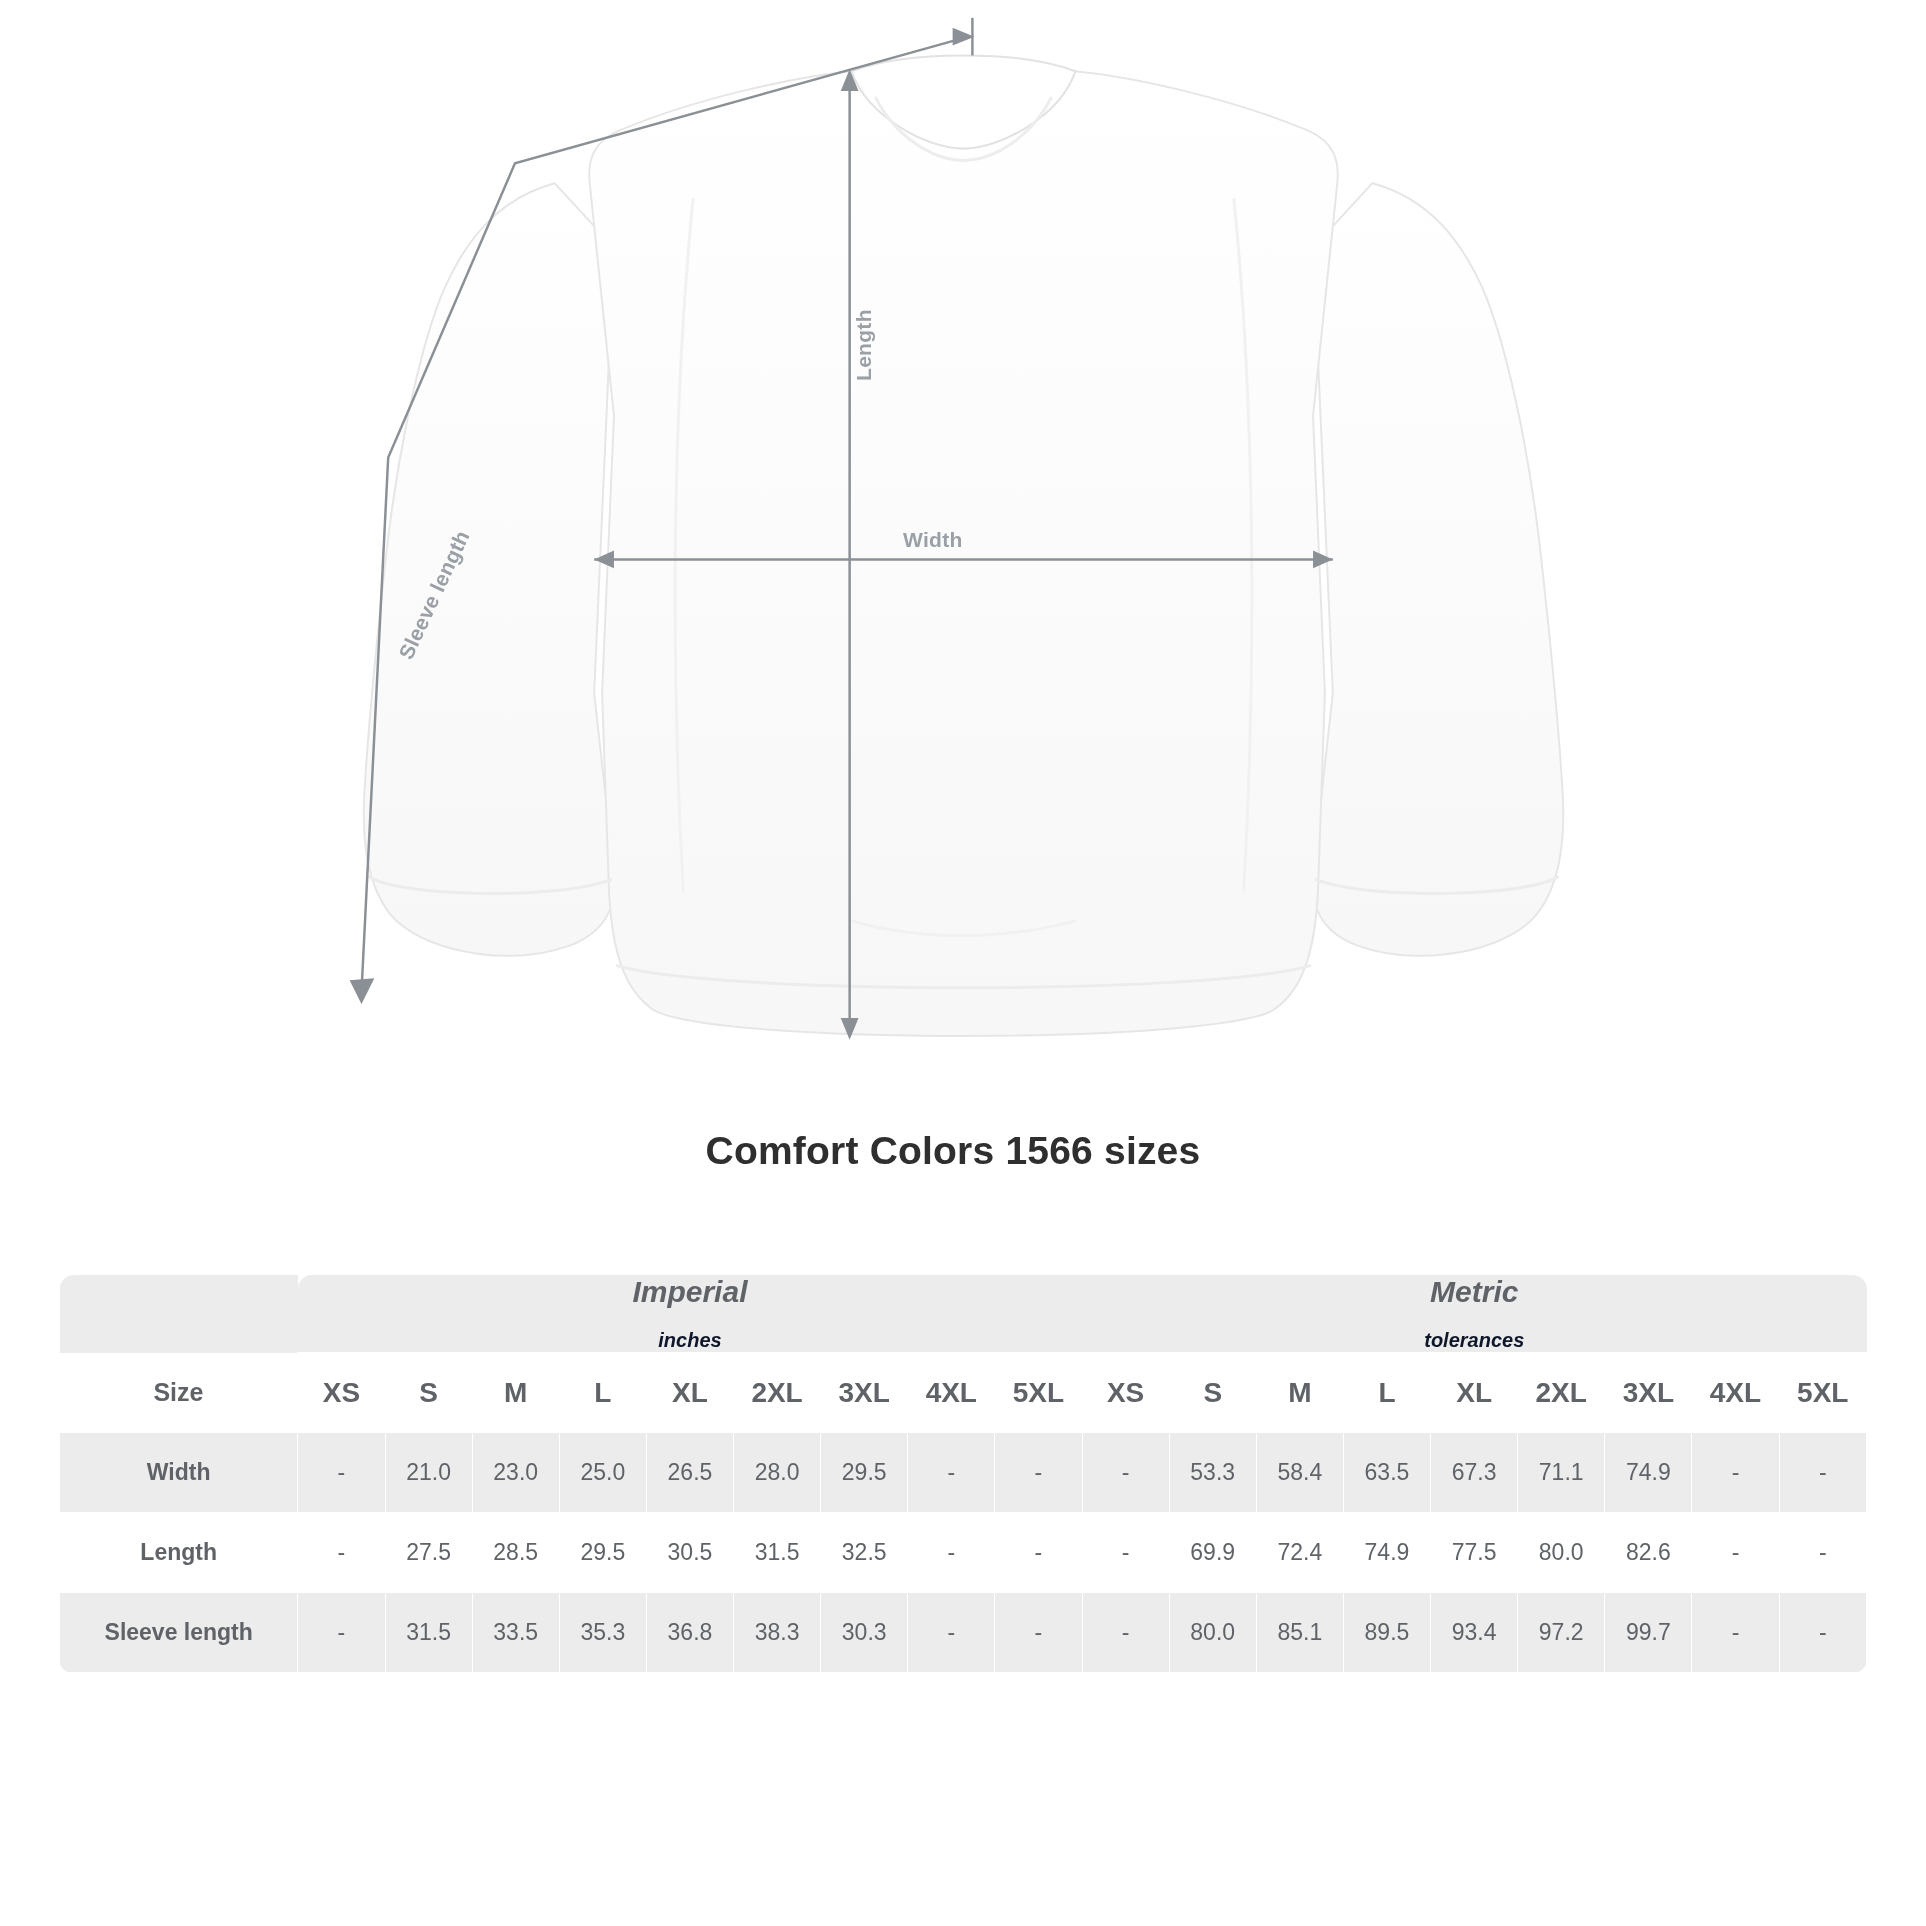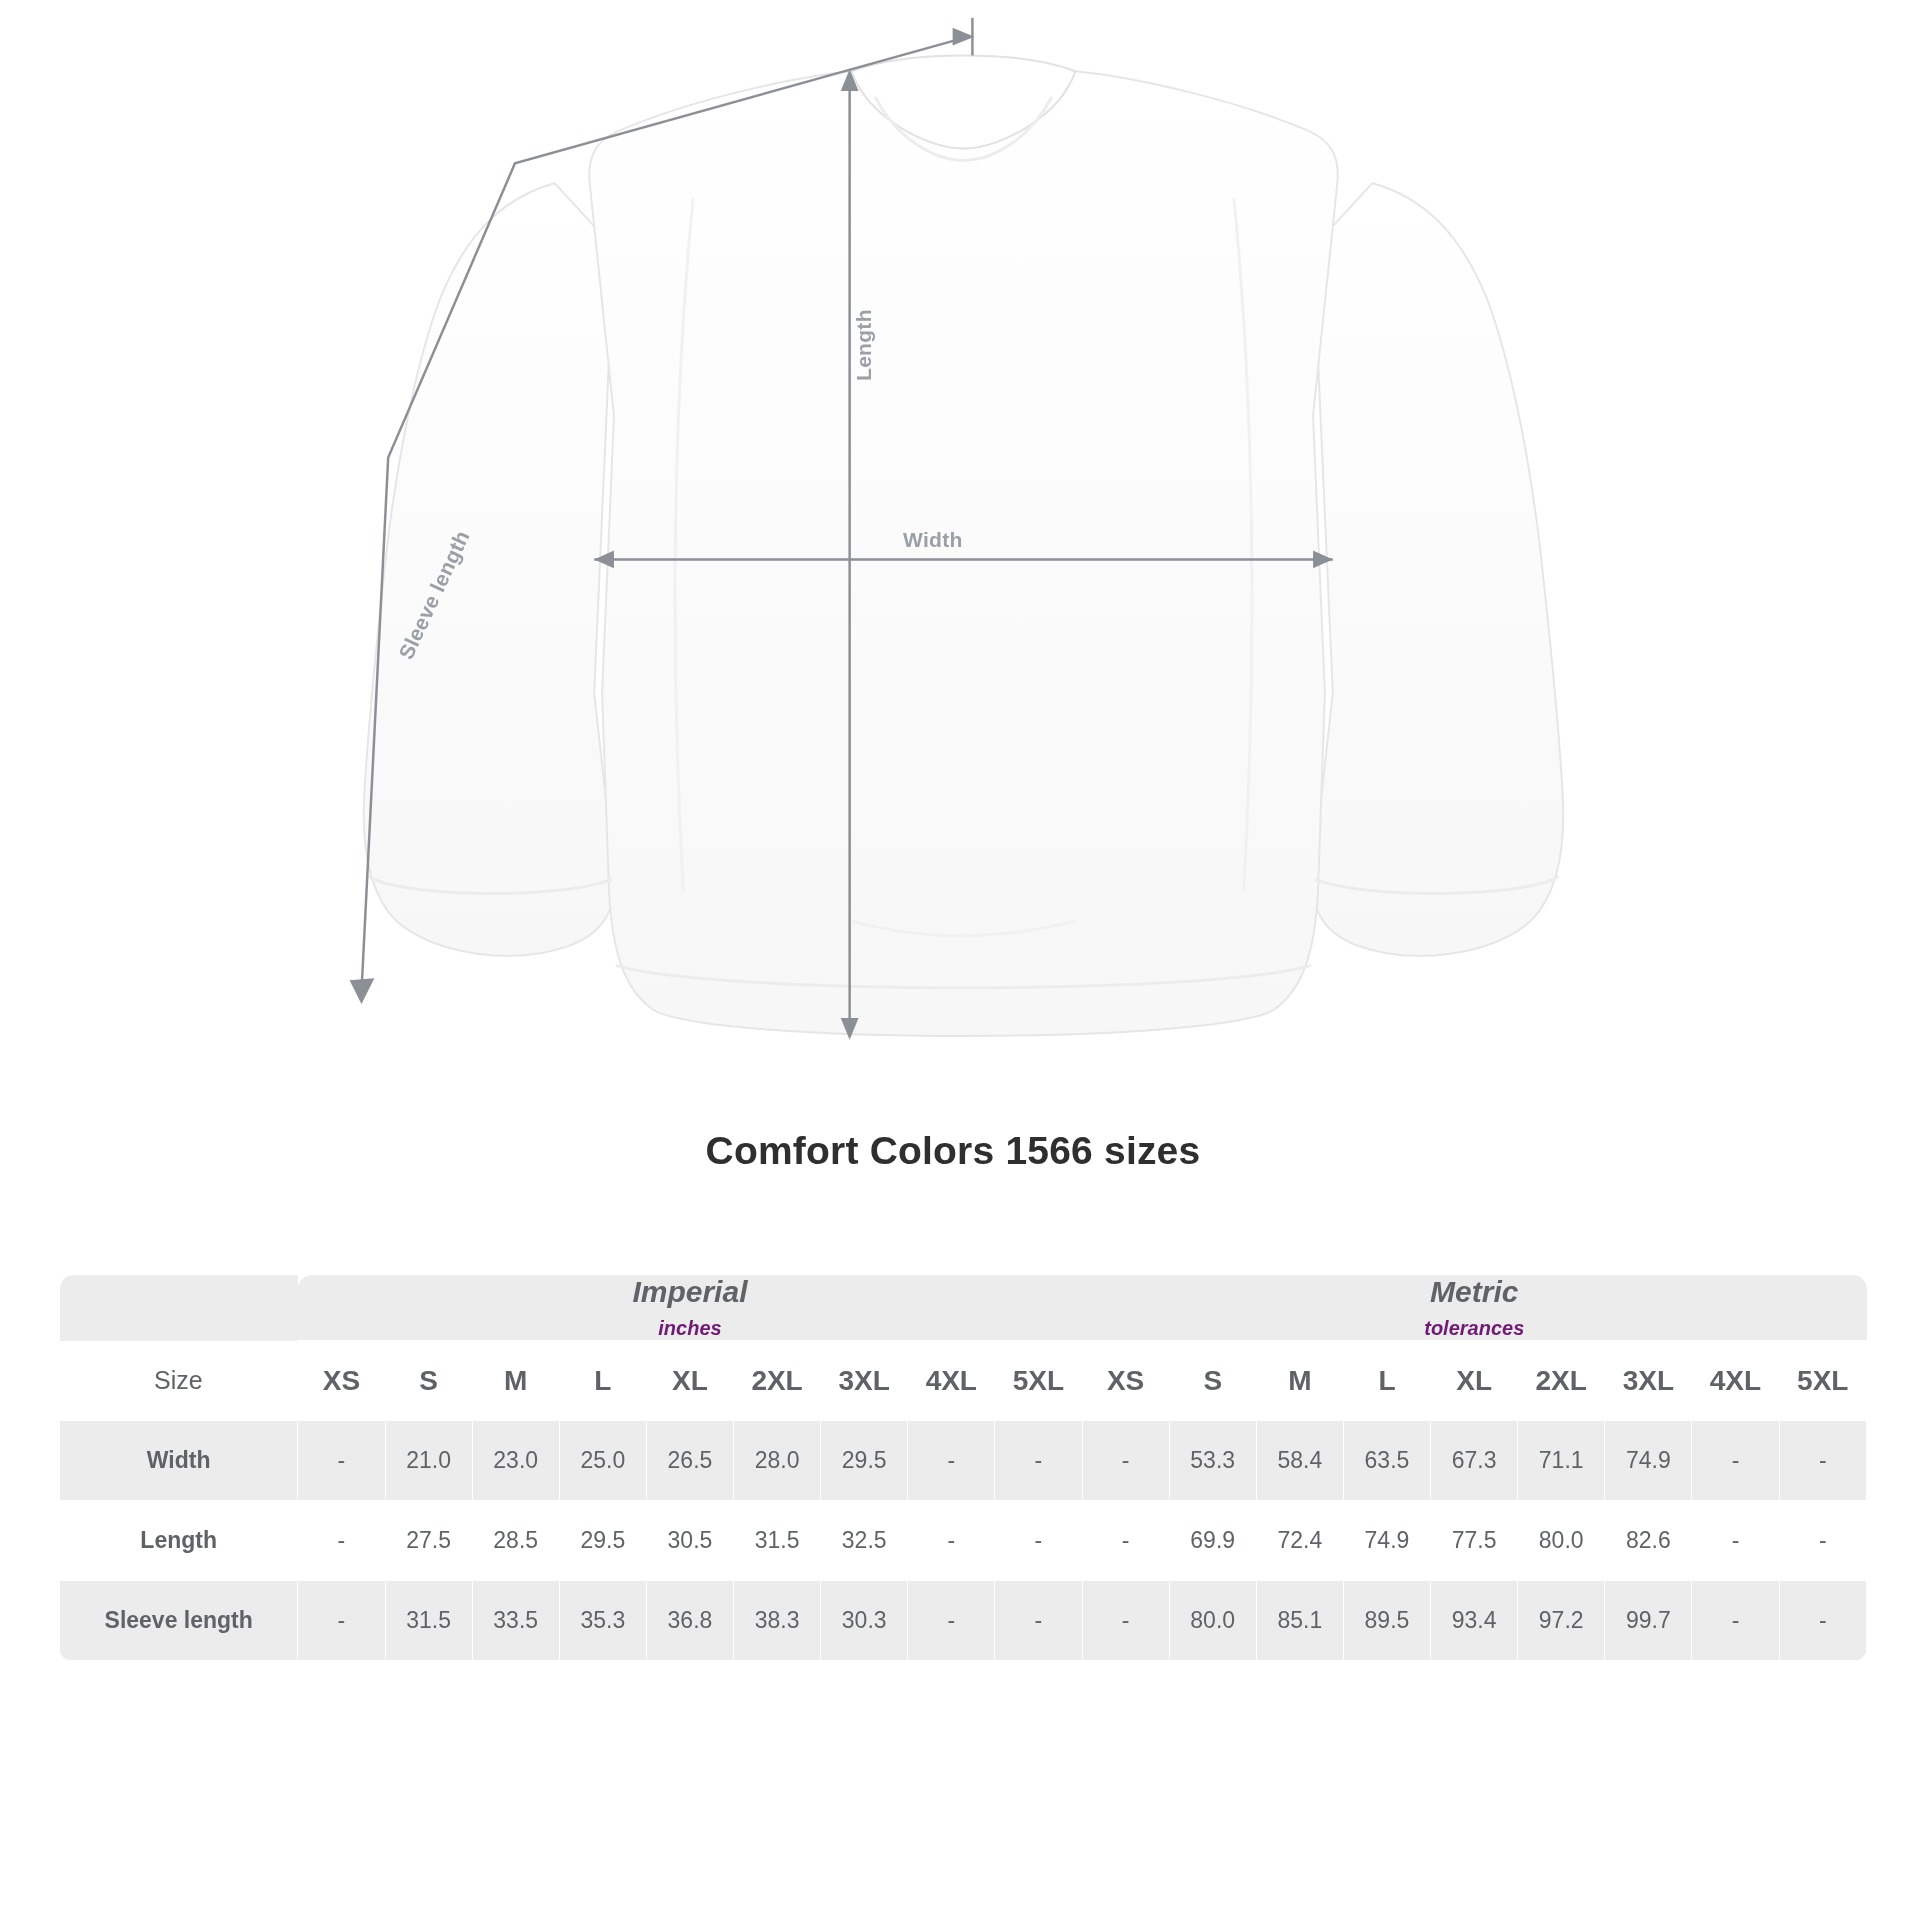--- a/index.html
+++ b/index.html
@@ -106,24 +106,24 @@
     padding: 28px 0 26px 0;
     text-align: center;
   }
   .unit-cell .u-name {
     font-size: 30px;
     font-style: italic;
     font-weight: bold;
     color: #5f6368;
   }
   .unit-cell .u-sub {
-    margin-top: 8px;
+    margin-top: 20px;
     font-size: 20px;
     font-style: italic;
-    color: #701a75;
+    color: #0f172a;
   }
   .unit-cell.first { border-top-left-radius: 14px; }
   .unit-cell.last  { border-top-right-radius: 14px; }
 
   table.size-table td,
   table.size-table th.hdr {
     border: 1px solid #ffffff;
     text-align: center;
     font-size: 23px;
     color: #5f6368;
@@ -131,21 +131,21 @@
     vertical-align: middle;
   }
   tr.head-row th.hdr {
     background: #ffffff;
     font-weight: bold;
     color: #5f6368;
     font-size: 28px;
   }
   tr.head-row th.rowlabel {
     background: #ffffff;
-    font-weight: normal;
+    font-weight: bold;
     font-size: 25px;
     color: #5f6368;
   }
   tr.data-row td {
     background: #ffffff;
   }
   tr.data-row.shaded td {
     background: #ececec;
   }
   td.rowlabel, th.rowlabel {

